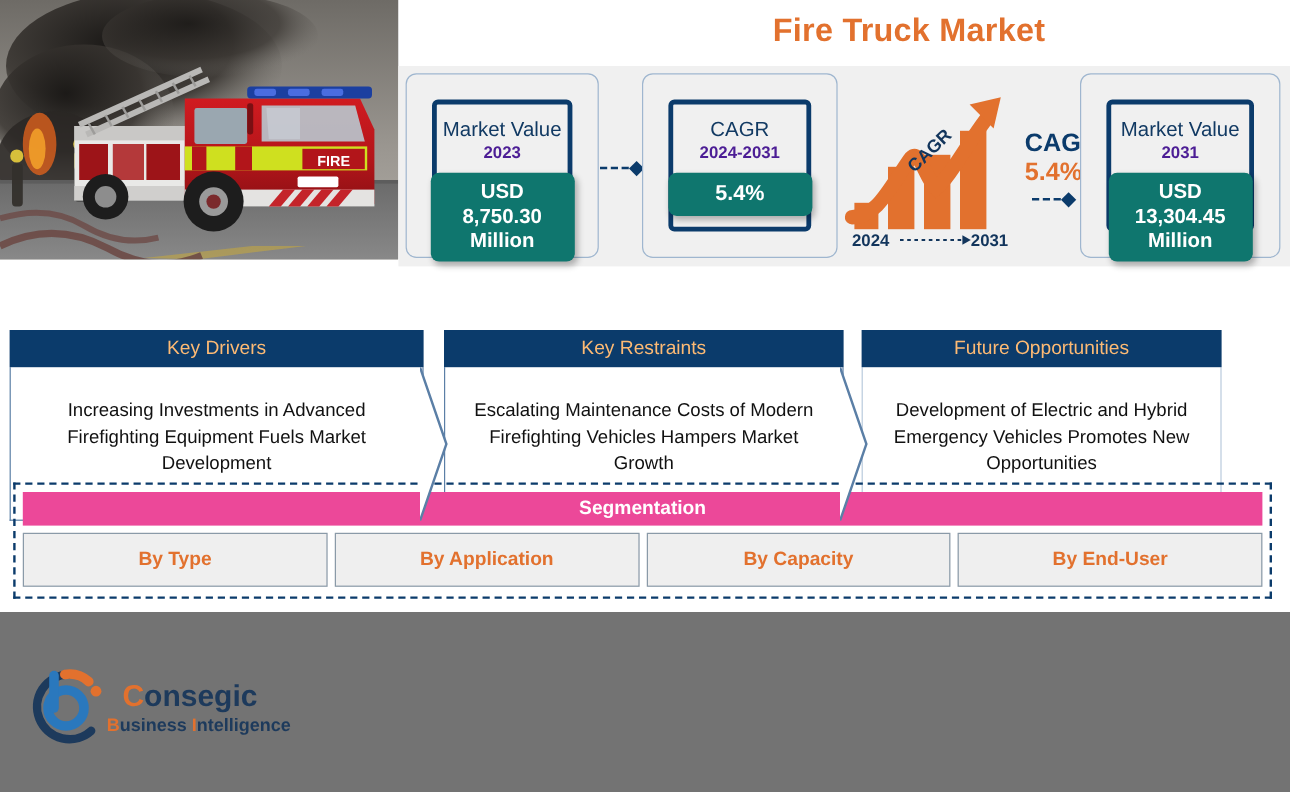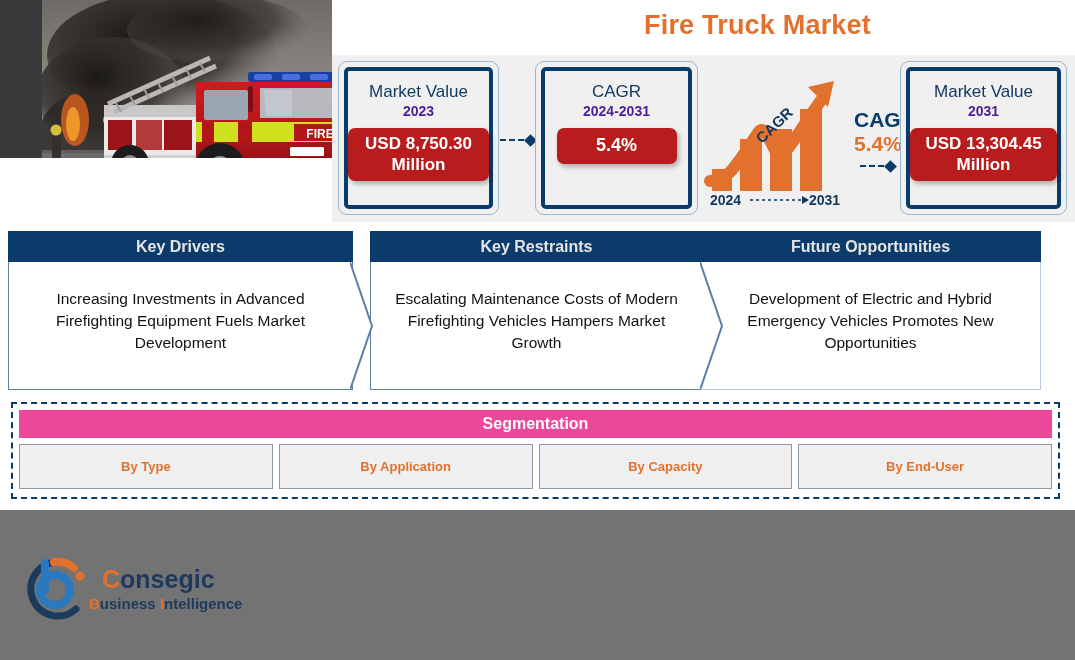--- a/index.html
+++ b/index.html
@@ -8,22 +8,22 @@
     background: #ffffff;
     font-family: "Liberation Sans", sans-serif;
     overflow: hidden;
   }
   .page { position: relative; width: 1075px; height: 660px; background: #ffffff; }
 
   
   .top-band { position: absolute; left: 0; top: 0; width: 1075px; height: 225px; }
 
   .photo {
-    position: absolute; left: 0; top: 0; width: 332px; height: 158px;
-    overflow: hidden; background: #3a3a3a; padding-left: 42px;
+    position: absolute; left: 0; top: 0; width: 332px; height: 216px;
+    overflow: hidden; background: #3a3a3a;
   }
   .photo svg { display: block; width: 332px; height: 222px; }
 
   .top-right {
     position: absolute; left: 332px; top: 0; width: 743px; height: 222px;
     background: #ffffff;
   }
   .title {
     position: absolute; left: 0; top: 10px; width: 851px;
     text-align: center;
@@ -32,33 +32,33 @@
   }
   .stats-band {
     position: absolute; left: 0; top: 55px; width: 743px; height: 167px;
     background: #f0f0f0;
   }
 
   
   .card {
     position: absolute; top: 6px; height: 154px;
     border: 1px solid #9fb6cf; border-radius: 9px;
-    background: #f0f0f0; padding: 5px;
+    background: #f0f0f0; padding: 21px;
   }
   .card-inner {
     width: 100%; height: 100%;
     border: 4px solid #0b3b6b; border-radius: 5px;
     background: #f0f0f0;
     display: flex; flex-direction: column; align-items: center;
     justify-content: flex-start; padding-top: 11px;
   }
   .card-l1 { font-size: 17px; color: #123a63; line-height: 1.15; }
   .card-l2 { font-size: 14px; color: #4c1d95; font-weight: bold; line-height: 1.2; margin-top: 1px; }
   .card-pill {
-    margin-top: 9px; background: #b91c1c; color: #ffffff;
+    margin-top: 9px; background: #0f766e; color: #ffffff;
     border-radius: 7px; padding: 6px 12px; text-align: center;
     font-weight: bold; font-size: 17px; line-height: 1.2;
     box-shadow: 2px 3px 5px rgba(0,0,0,0.28);
     min-width: 120px;
   }
   .card-pill.small { font-size: 18px; padding: 7px 30px; }
 
   #card-left  { left: 6px;  width: 161px; }
   #card-mid   { left: 203px; width: 163px; }
   #card-right { left: 568px; width: 167px; }
@@ -78,58 +78,58 @@
   
   .cagr-graphic { position: absolute; left: 372px; top: 18px; width: 160px; height: 135px; }
   .cagr-graphic svg { display: block; }
   .cagr-text { position: absolute; left: 522px; top: 54px; text-align: left; }
   .cagr-text .lbl { font-size: 21px; font-weight: bold; color: #0b3b6b; line-height: 1.05; }
   .cagr-text .val { font-size: 21px; font-weight: bold; color: #E2712E; line-height: 1.2; }
 
   
   .keybox { position: absolute; top: 231px; height: 159px; }
   .keybox .head {
-    position: relative; height: 31px; background: #0b3b6b; color: #e5e5e5;
-    font-size: 16px; font-weight: bold;
-    display: flex; align-items: center; justify-content: center; z-index: 2;
+    position: relative; height: 31px; background: #0b3b6b; color: #fdba74;
+    font-size: 16px; font-weight: normal;
+    display: flex; align-items: center; justify-content: center; z-index: 2; margin-top: 44px;
   }
   .keybox .body {
     position: relative; height: 128px; background: #ffffff;
     border: 1px solid #5b7fa6; border-top: none;
     display: flex; align-items: flex-start; justify-content: center;
     padding-top: 26px;
   }
   .keybox .body .txt {
     text-align: center; font-size: 15.5px; color: #111111; line-height: 1.42;
     padding: 0 10px;
   }
   .keybox .chevron {
     position: absolute; right: -22px; top: 0; width: 24px; height: 128px;
     z-index: 3; pointer-events: none;
   }
   #kb-1 { left: 8px;   width: 345px; }
   #kb-2 { left: 370px; width: 333px; }
-  #kb-3 { left: 700px; width: 341px; }
+  #kb-3 { left: 718px; width: 300px; }
   #kb-3 .body { border-color: #b9cadd; }
 
   
   .segmentation {
     position: absolute; left: 11px; top: 402px; width: 1049px; height: 97px;
     border: 2px dashed #0b3b6b; padding: 6px;
   }
   .seg-head {
     height: 28px; background: #ec4899; color: #ffffff;
     font-size: 16px; font-weight: bold;
     display: flex; align-items: center; justify-content: center;
   }
   .seg-items { display: flex; gap: 6px; margin-top: 6px; height: 45px; }
   .seg-item {
     flex: 1; background: #efefef; border: 1px solid #8a9aa8;
     display: flex; align-items: center; justify-content: center;
-    font-size: 13px; font-weight: bold; color: #E2712E;
+    font-size: 16px; font-weight: bold; color: #E2712E;
   }
 
   
   .bottom { position: absolute; left: 0; top: 510px; width: 1075px; height: 150px; background: #737373; }
 
   .logo { position: absolute; left: 14px; top: 42px; width: 230px; height: 70px; }
   .logo svg { display: block; }
 </style>
 </head>
 <body>

